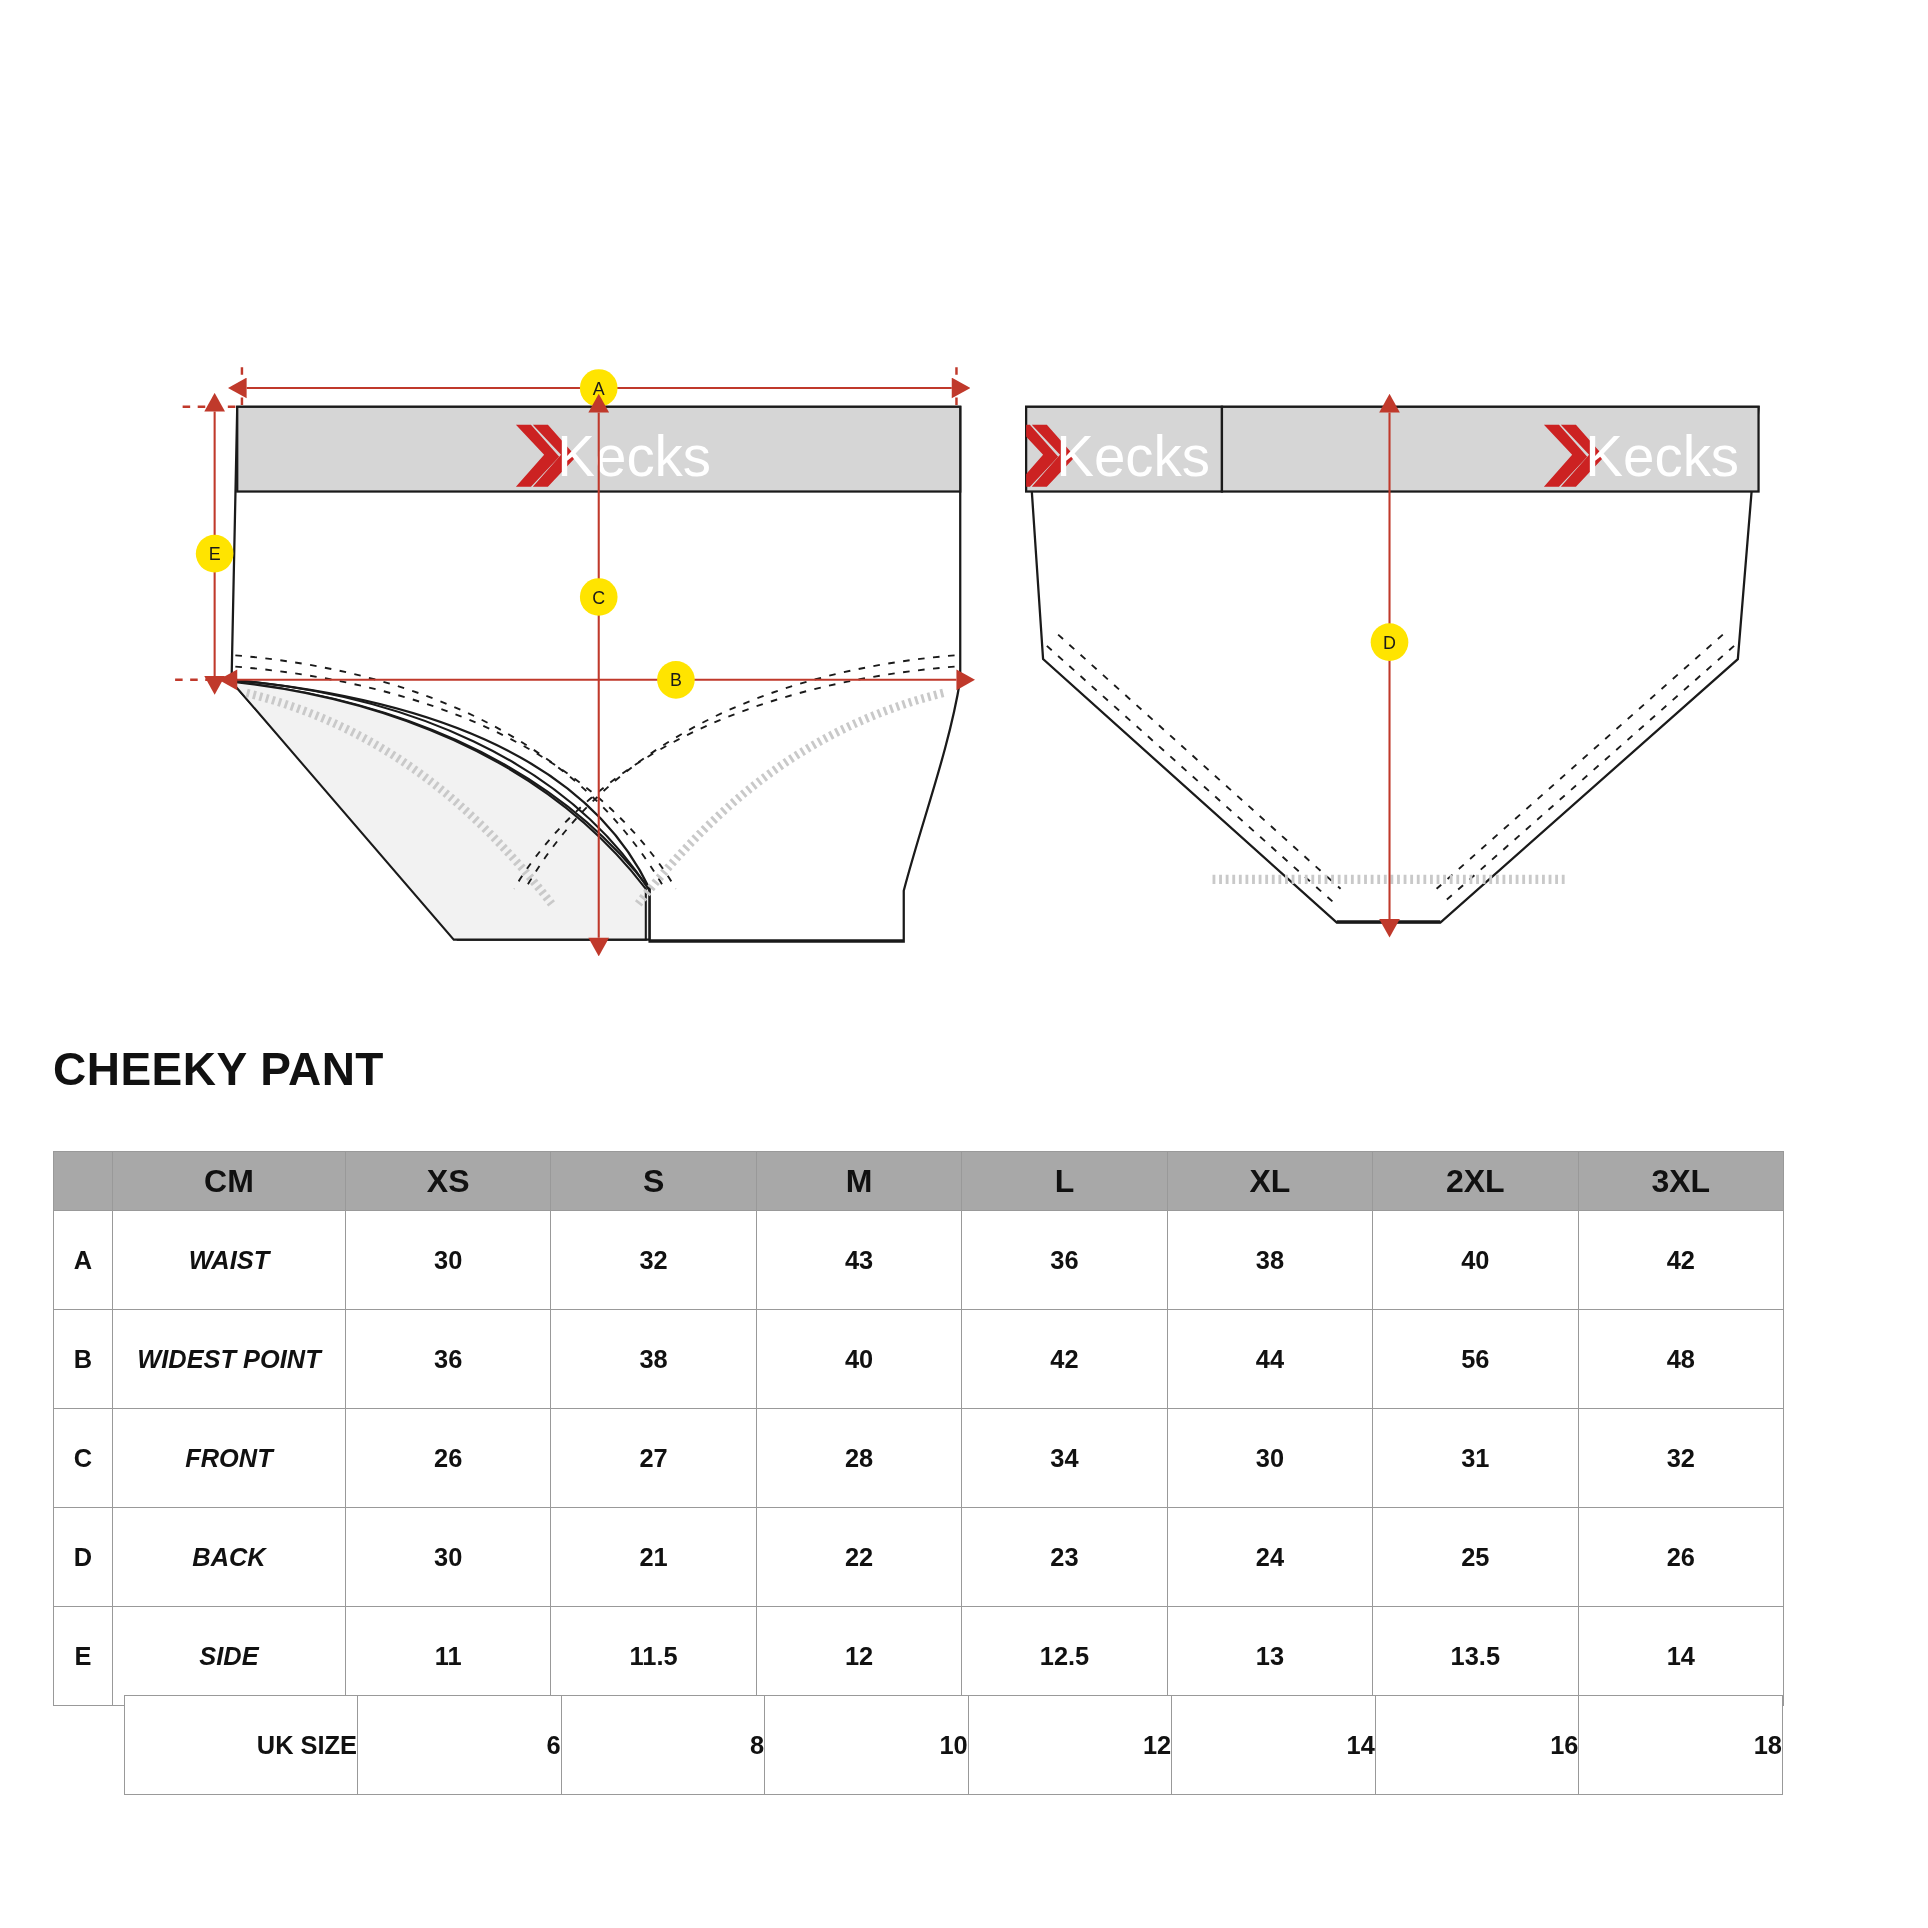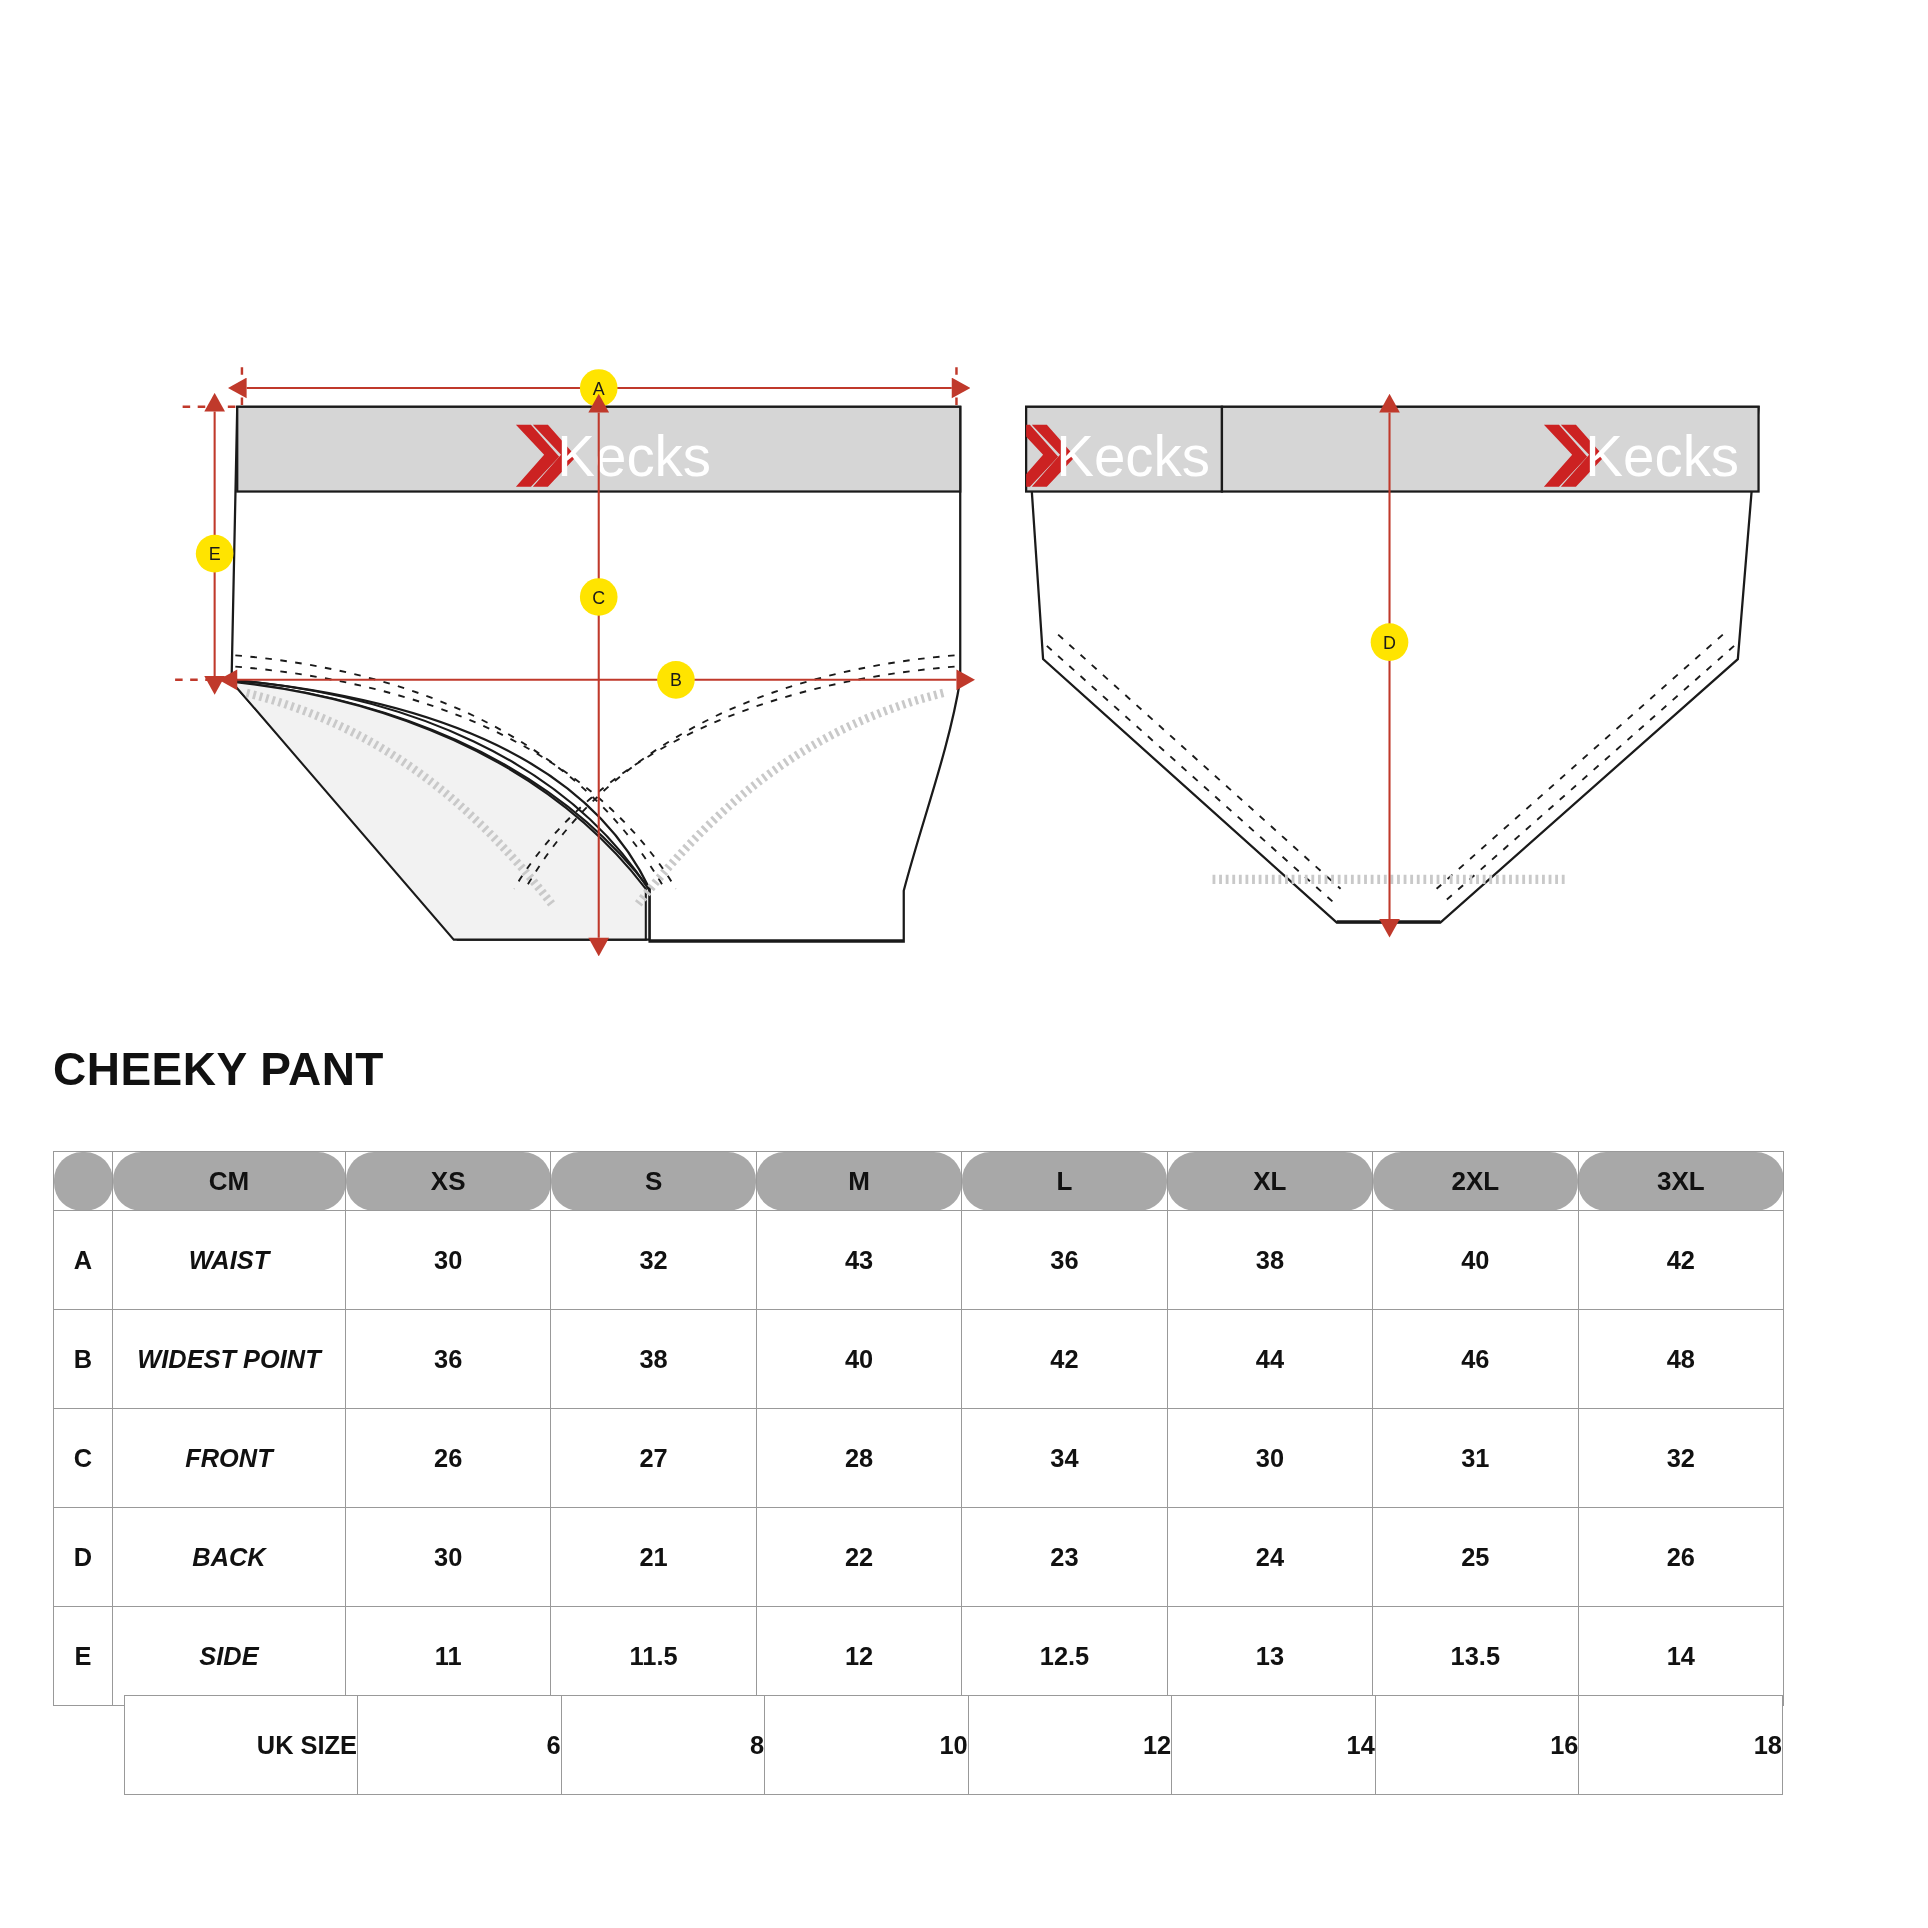--- a/index.html
+++ b/index.html
@@ -61,22 +61,21 @@
     text-align: center;
     vertical-align: middle;
     font-weight: bold;
     font-size: 25.4px;
     color: #111111;
     padding: 0;
   }
   table.sizechart thead th {
     background: #a8a8a8;
     height: 58px;
-    font-size: 26px;
-    border-radius: 28px;
+    font-size: 32px;
   }
   table.sizechart tbody td {
     height: 98px;
     background: #ffffff;
   }
   td.rowletter {
     width: 58px;
     font-size: 27px;
   }
   td.rowlabel {
@@ -310,21 +309,21 @@
         <td>42</td>
       </tr>
       <tr>
         <td class="rowletter">B</td>
         <td class="rowlabel">WIDEST POINT</td>
         <td>36</td>
         <td>38</td>
         <td>40</td>
         <td>42</td>
         <td>44</td>
-        <td>46</td>
+        <td>56</td>
         <td>48</td>
       </tr>
       <tr>
         <td class="rowletter">C</td>
         <td class="rowlabel">FRONT</td>
         <td>26</td>
         <td>27</td>
         <td>28</td>
         <td>34</td>
         <td>30</td>

